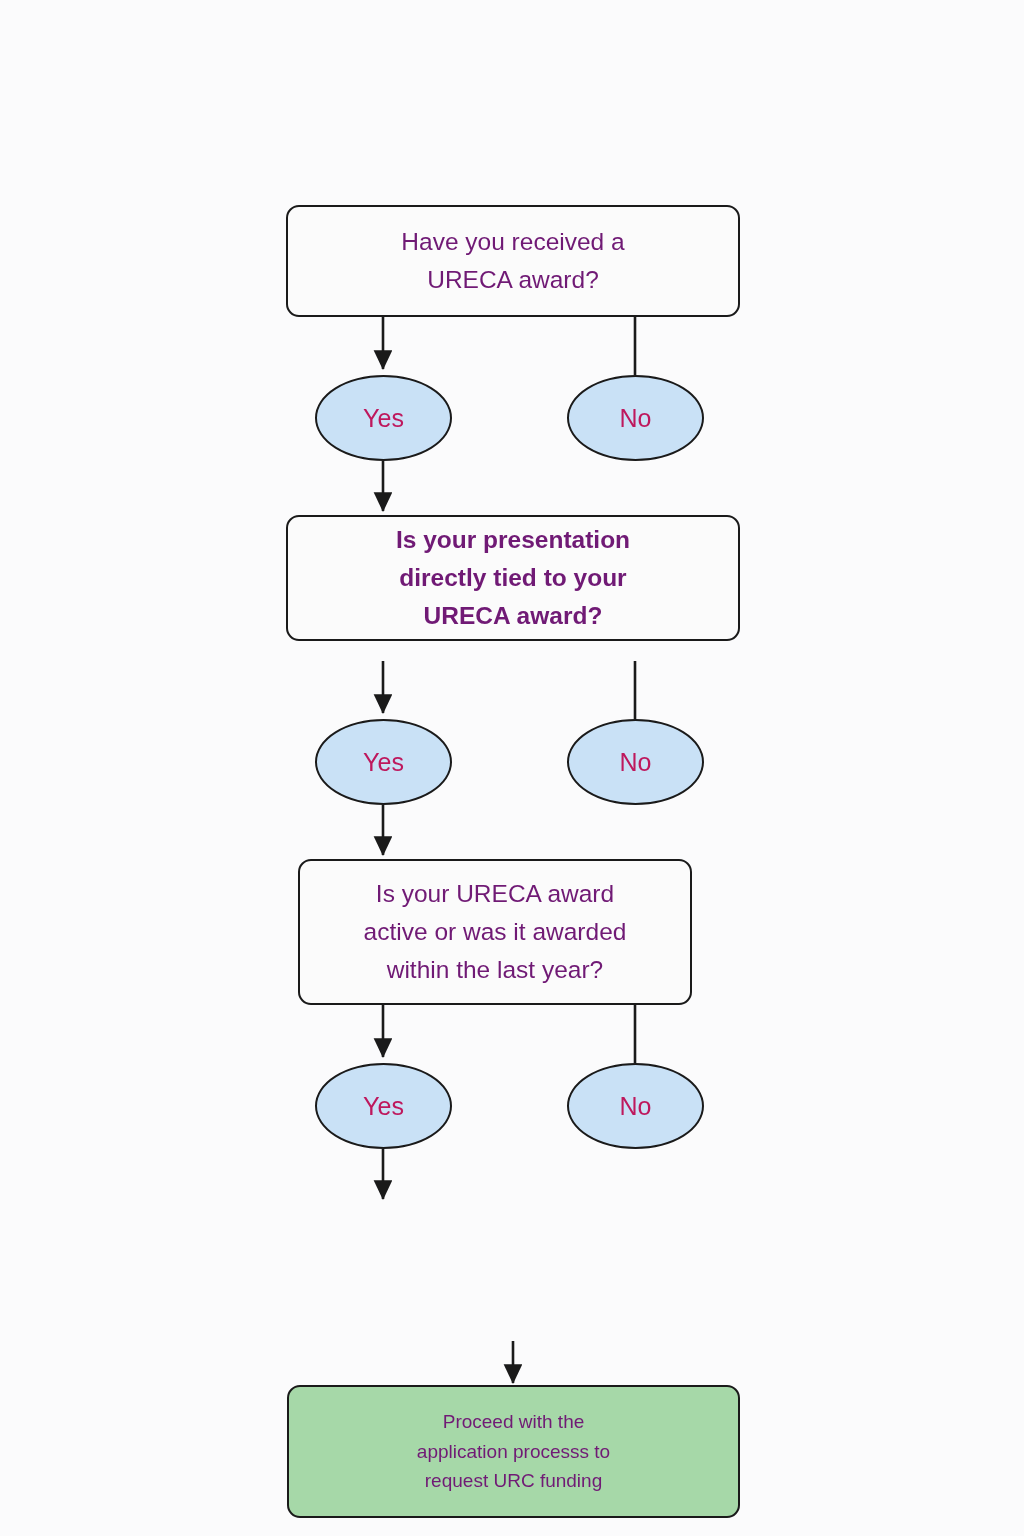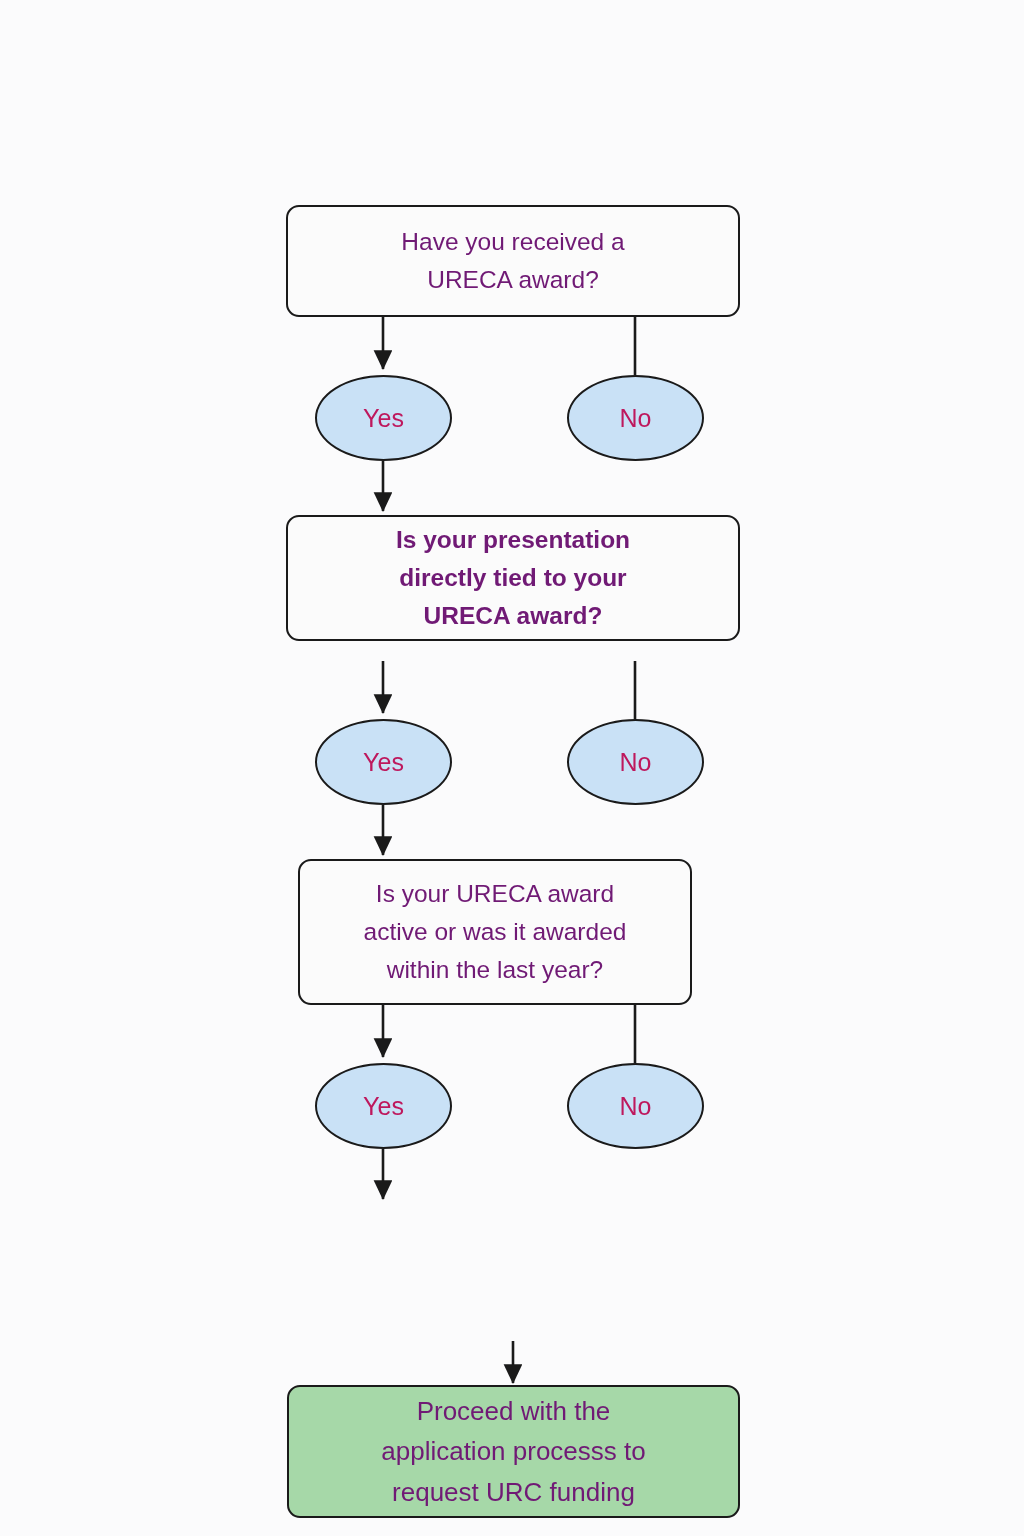--- a/index.html
+++ b/index.html
@@ -61,21 +61,21 @@
     text-align: center;
     font-size: 24.5px;
     line-height: 1.56;
     color: #701a75;
     white-space: pre-line;
     padding: 4px 14px;
   }
 
   .node-box.terminal {
     background: #a6d8a8;
-    font-size: 26px;
+    font-size: 19px;
   }
 
   
   .node-ellipse {
     position: absolute;
     box-sizing: border-box;
     border: 2.6px solid #1a1a1a;
     border-radius: 50%;
     background: #c9e1f6;
     display: flex;

